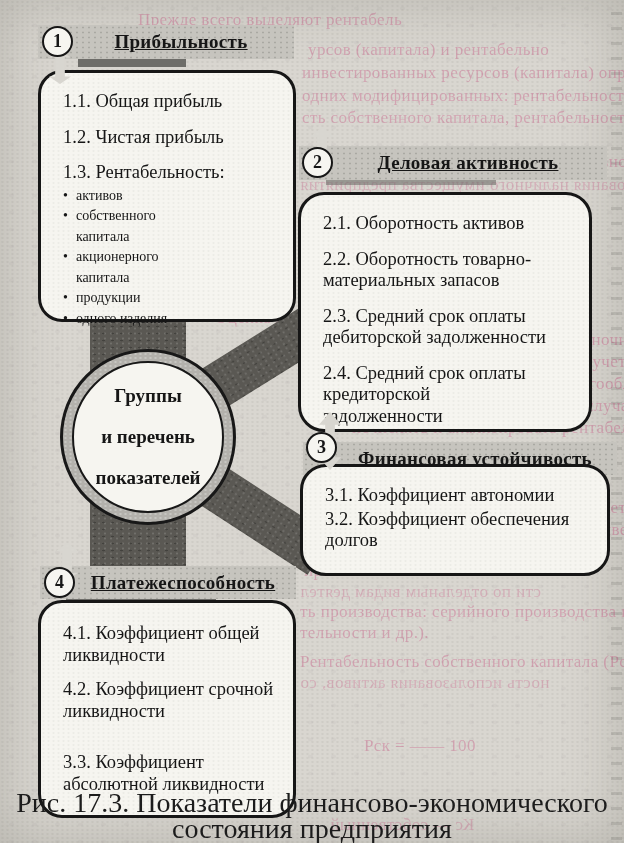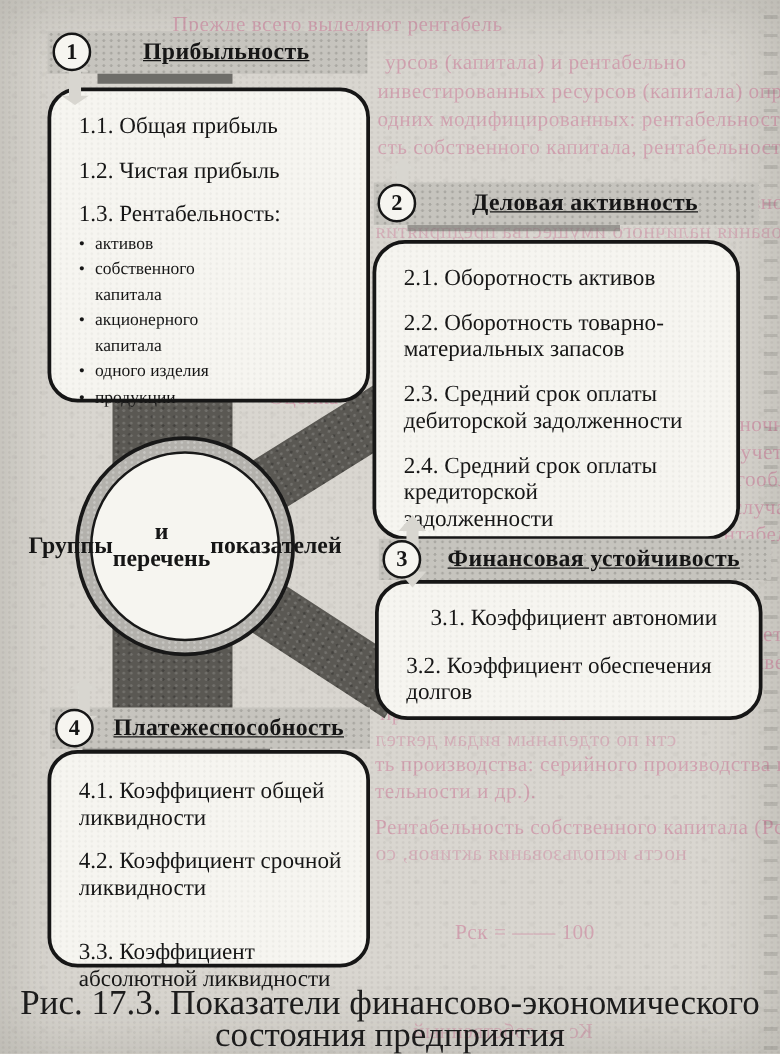--- a/index.html
+++ b/index.html
@@ -95,22 +95,22 @@
   .circle-outer{
     position:absolute;left:60px;top:349px;width:176px;height:176px;z-index:6;
     border-radius:50%;border:3px solid #181818;background:#b3b1ac;
     background-image:radial-gradient(rgba(255,255,255,.25) 1px, transparent 1.4px);
     background-size:5px 4px;
     display:flex;align-items:center;justify-content:center;
   }
   .circle-inner{
     width:152px;height:152px;border-radius:50%;
     border:2.5px solid #181818;background:var(--box-fill);
-    display:flex;align-items:center;justify-content:center;
-    text-align:center;font-weight:bold;font-size:19px;line-height:22px;
+    display:flex;flex-direction:column;align-items:center;justify-content:center;
+    text-align:center;font-weight:bold;font-size:19px;line-height:22px;gap:19px;
   }
 
   .caption{
     position:absolute;left:0;top:790px;width:624px;z-index:4;
     text-align:center;font-size:28px;line-height:26px;white-space:pre-line;
     color:#1c1c1c;
   }
 </style>
 </head>
 <body>
@@ -159,22 +159,22 @@
   <div class="items">
     <div class="item">1.1. Общая прибыль</div>
     <div class="item">1.2. Чистая прибыль</div>
     <div class="item" style="margin-bottom:2px;">1.3. Рентабельность:</div>
     <div class="bullets">
       <div class="bullet">активов</div>
       <div class="bullet">собственного
 капитала</div>
       <div class="bullet">акционерного
 капитала</div>
+      <div class="bullet">продукции</div>
       <div class="bullet">одного изделия</div>
-      <div class="bullet">продукции</div>
     </div>
   </div>
 </div>
 
 <div class="band" style="left:299px;top:146px;width:308px;height:34px;">
   <span class="title">Деловая активность</span>
 </div>
 <div class="strip" style="left:326px;top:178px;width:170px;height:7px;opacity:.6;"></div>
 <div class="varrow" style="left:311px;top:127px;width:22px;height:42px;"></div>
 <div class="badge" style="left:302px;top:147px;">2</div>
@@ -184,40 +184,40 @@
     <div class="item">2.2. Оборотность товарно-
 материальных запасов</div>
     <div class="item">2.3. Средний срок оплаты
 дебиторской задолженности</div>
     <div class="item">2.4. Средний срок оплаты
 кредиторской
 задолженности</div>
   </div>
 </div>
 
-<div class="band" style="left:303px;top:431px;width:314px;height:33px;">
+<div class="band" style="left:303px;top:442px;width:314px;height:33px;">
   <span class="title">Финансовая устойчивость</span>
 </div>
 <div class="varrow" style="left:319px;top:412px;width:22px;height:58px;"></div>
 <div class="badge" style="left:306px;top:432px;">3</div>
 <div class="gbox" style="left:300px;top:464px;width:310px;height:112px;">
   <div class="items">
-    <div class="item" style="margin-bottom:16px;text-align:center;">3.1. Коэффициент автономии</div>
+    <div class="item" style="margin-bottom:2px;">3.1. Коэффициент автономии</div>
     <div class="item">3.2. Коэффициент обеспечения
 долгов</div>
   </div>
 </div>
 
 <div class="band" style="left:40px;top:566px;width:256px;height:33px;">
   <span class="title">Платежеспособность</span>
 </div>
 <div class="strip" style="left:66px;top:597px;width:150px;height:8px;"></div>
 <div class="varrow" style="left:56px;top:543px;width:22px;height:38px;"></div>
 <div class="badge" style="left:44px;top:567px;">4</div>
-<div class="gbox" style="left:38px;top:600px;width:258px;height:174px;border-radius:24px;">
+<div class="gbox" style="left:38px;top:600px;width:258px;height:218px;border-radius:24px;">
   <div class="items" style="padding-top:20px;">
     <div class="item" style="margin-bottom:13px;">4.1. Коэффициент общей
 ликвидности</div>
     <div class="item" style="margin-bottom:30px;">4.2. Коэффициент срочной
 ликвидности</div>
     <div class="item">3.3. Коэффициент
 абсолютной ликвидности</div>
   </div>
 </div>
 

